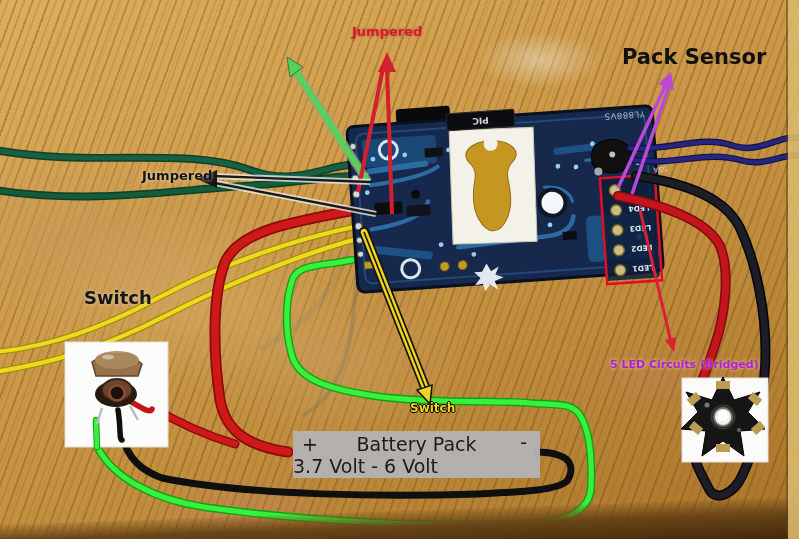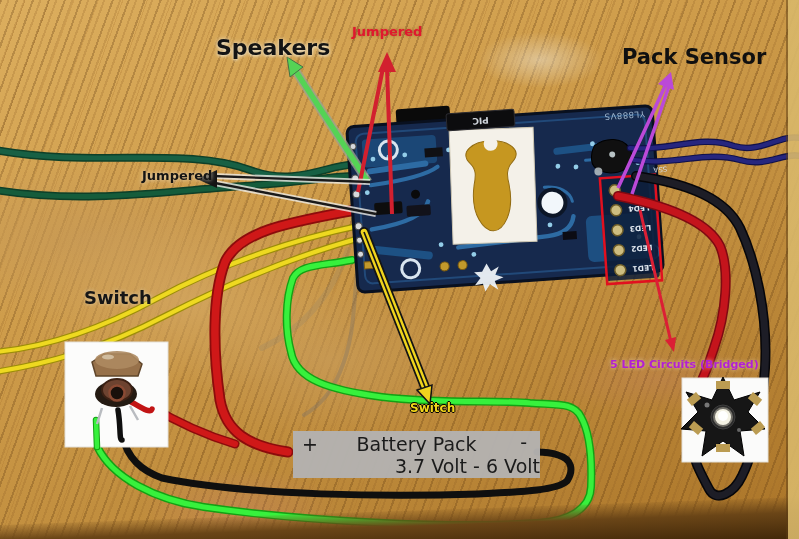--- a/index.html
+++ b/index.html
@@ -34,21 +34,21 @@
     text-shadow:0 0 4px rgba(225,210,180,.8);}
   .lbl-switch-bot{left:410px;top:402px;font-size:12px;color:#f2d41a;
     text-shadow:-1px 0 #000,1px 0 #000,0 -1px #000,0 1px #000;}
   .lbl-led{left:610px;top:359px;font-size:11px;color:#b31fd4;
     text-shadow:0 0 4px rgba(245,235,215,.7);}
   .battery{position:absolute;left:293px;top:431px;width:247px;height:47px;
     background:rgba(180,178,175,.97);color:#1b1b1b;font-size:19px;}
   .battery .row1{position:relative;text-align:center;margin-top:2px;}
   .battery .plus{position:absolute;left:9px;top:0;}
   .battery .minus{position:absolute;right:13px;top:-2px;}
-  .battery .row2{text-align:right;}
+  .battery .row2{text-align:left;}
 </style>
 </head>
 <body>
 
 <div class="stage">
   <div class="wood"></div>
 
   <svg class="scene" width="799" height="539" viewBox="0 0 799 539">
 
     <g fill="none" stroke-linecap="round">
@@ -247,21 +247,20 @@
       <polygon points="671,72 674,90 658,84" fill="#bb49d8"></polygon>
     </g>
     <g>
       <path d="M364,232 L427,392" stroke="#141414" stroke-width="10" fill="none" stroke-linecap="round"></path>
       <path d="M364,232 L427,392" stroke="#f0d41d" stroke-width="6.5" fill="none" stroke-linecap="round"></path>
       <path d="M364,232 L427,392" stroke="#141414" stroke-width="1.6" fill="none"></path>
       <polygon points="430,404 432,385 417,390" fill="#f0d41d" stroke="#141414" stroke-width="1.5"></polygon>
     </g>
   </svg>
 
-  <div class="lbl lbl-speakers">Speakers</div>
   <div class="lbl lbl-jump-top">Jumpered</div>
   <div class="lbl lbl-clash">Pack Sensor</div>
   <div class="lbl lbl-jump-left">Jumpered</div>
   <div class="lbl lbl-switch-left">Switch</div>
   <div class="lbl lbl-switch-bot">Switch</div>
   <div class="lbl lbl-led">5 LED Circuits (Bridged)</div>
 
   <div class="battery">
     <div class="row1">
       <span class="plus">+</span>

